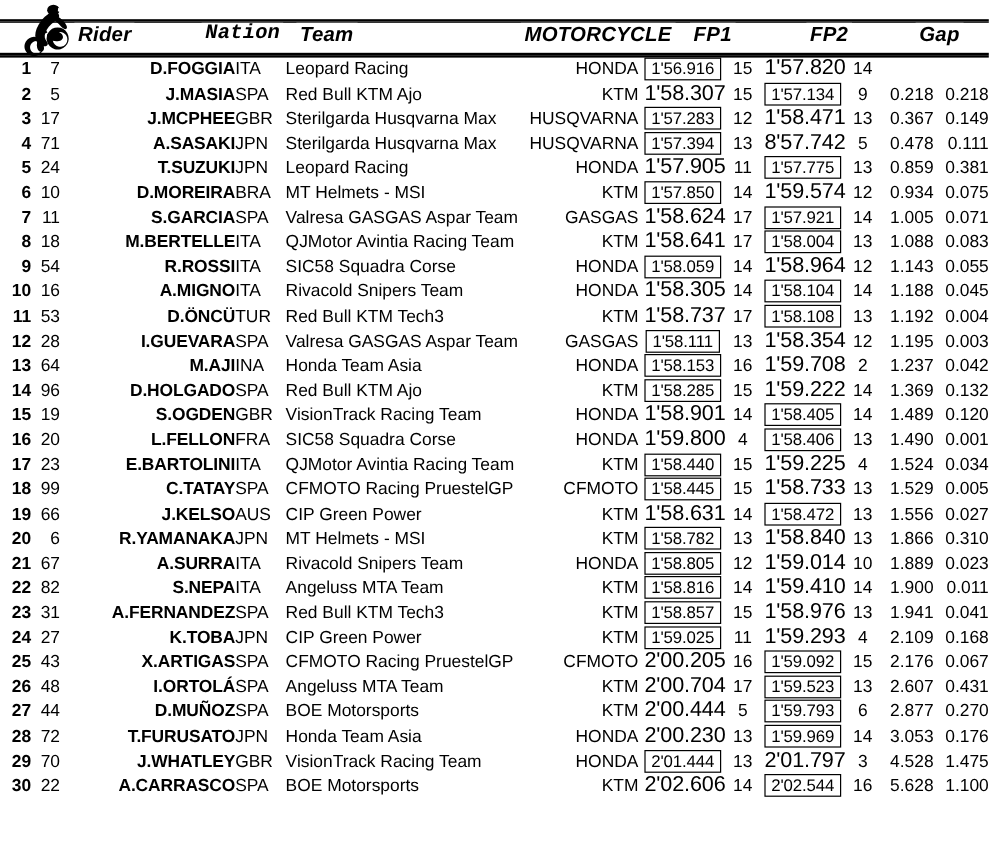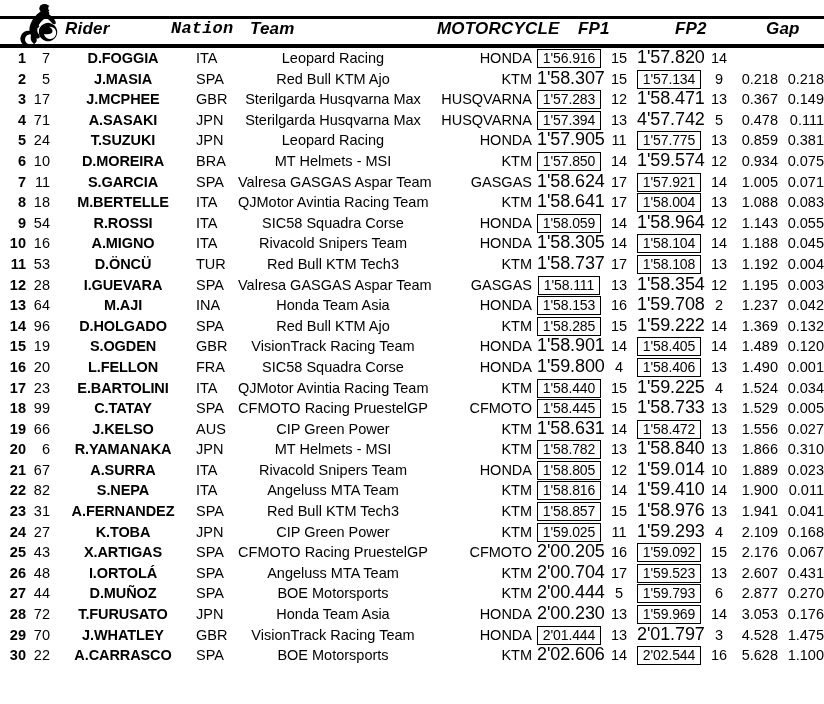--- a/index.html
+++ b/index.html
@@ -102,31 +102,31 @@
     font-weight: bold;
     font-size: 14.5px;
     padding-right: 4px;
   }
   td.num {
     text-align: right;
     font-size: 12px;
     padding-right: 5px;
   }
   td.rider {
-    text-align: center;
+    text-align: right;
     font-weight: bold;
     font-size: 14.8px;
     letter-spacing: -0.1px;
   }
   td.nat {
     font-size: 13px;
     padding-right: 6px;
   }
   td.team {
-    text-align: center;
+    text-align: left;
     font-size: 13px;
   }
   td.moto {
     text-align: right;
     font-size: 13.5px;
     padding-right: 7px;
     margin-top: 22px;
   }
   td.time {
     text-align: center;
@@ -275,21 +275,21 @@
         </tr>
         <tr>
           <td class="pos">4</td>
           <td class="num">71</td>
           <td class="rider">A.SASAKI</td>
           <td class="nat">JPN</td>
           <td class="team">Sterilgarda Husqvarna Max</td>
           <td class="moto">HUSQVARNA</td>
           <td class="time"><span class="box">1'57.394</span></td>
           <td class="laps">13</td>
-          <td class="time"><span class="plain">4'57.742</span></td>
+          <td class="time"><span class="plain">8'57.742</span></td>
           <td class="laps">5</td>
           <td class="gap">0.478</td>
           <td class="gap">0.111</td>
         </tr>
         <tr>
           <td class="pos">5</td>
           <td class="num">24</td>
           <td class="rider">T.SUZUKI</td>
           <td class="nat">JPN</td>
           <td class="team">Leopard Racing</td>

